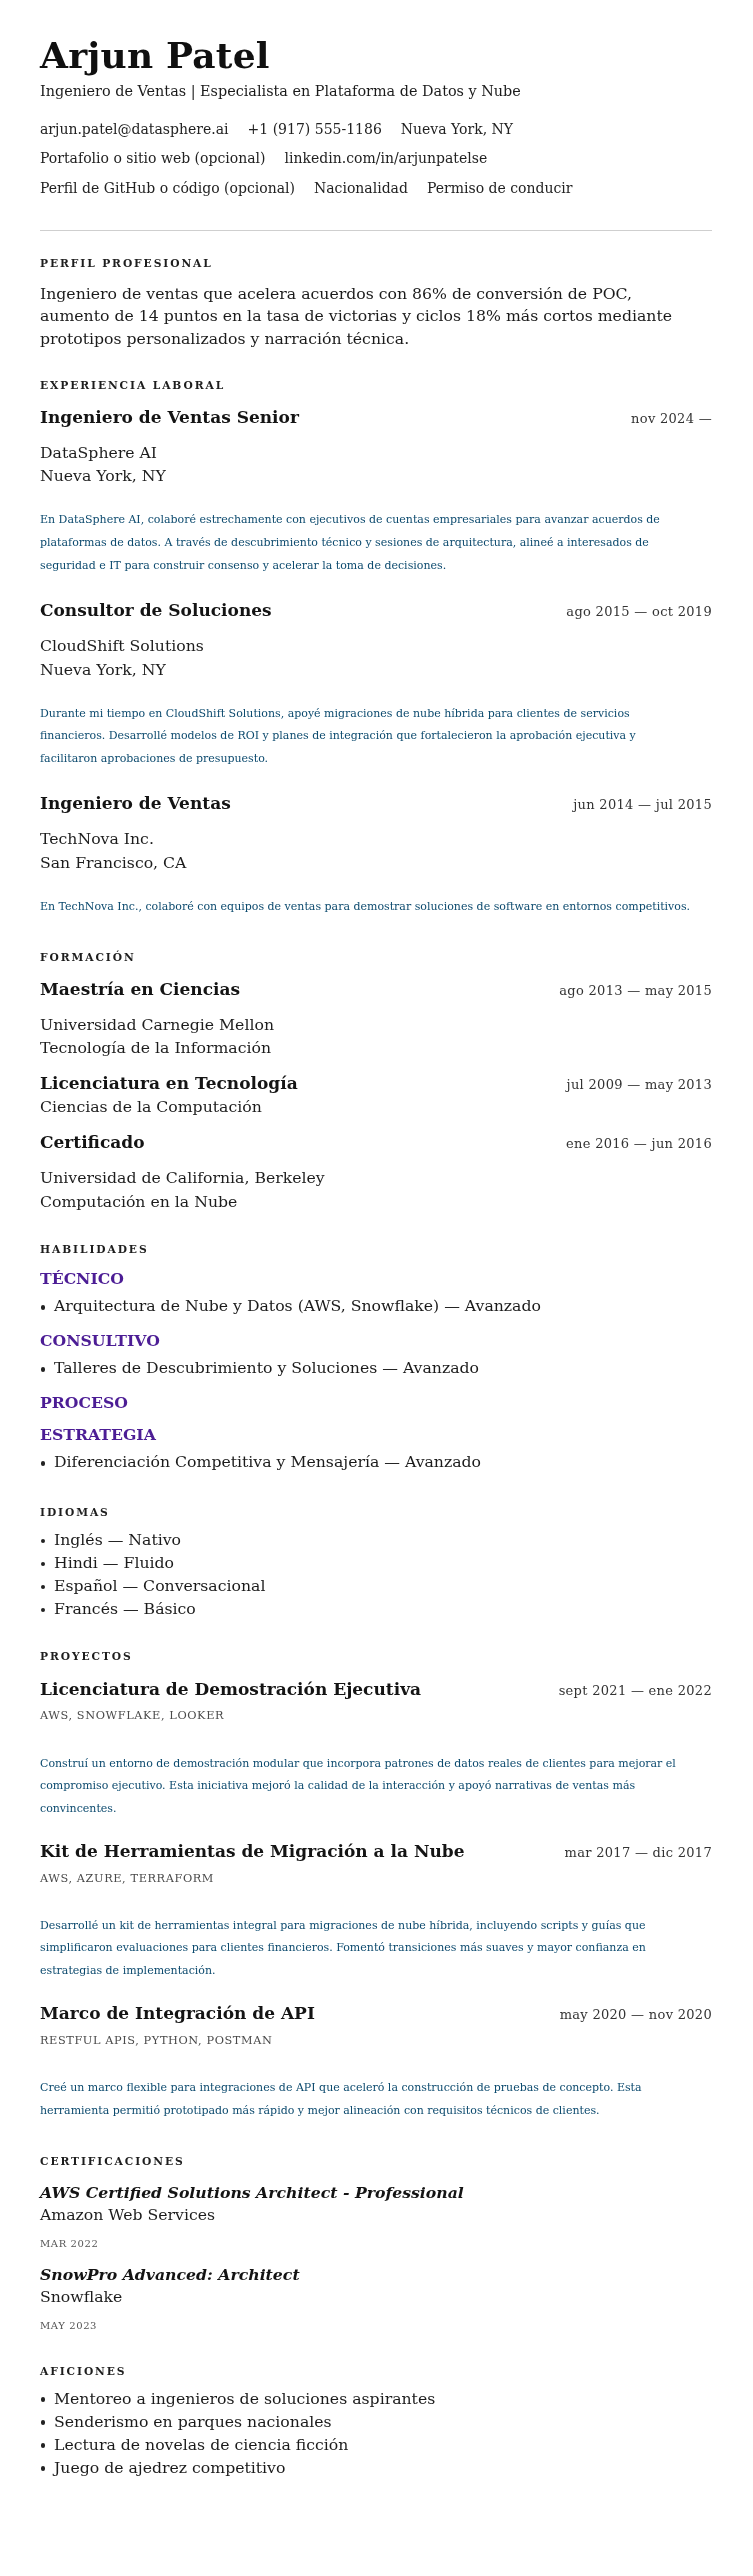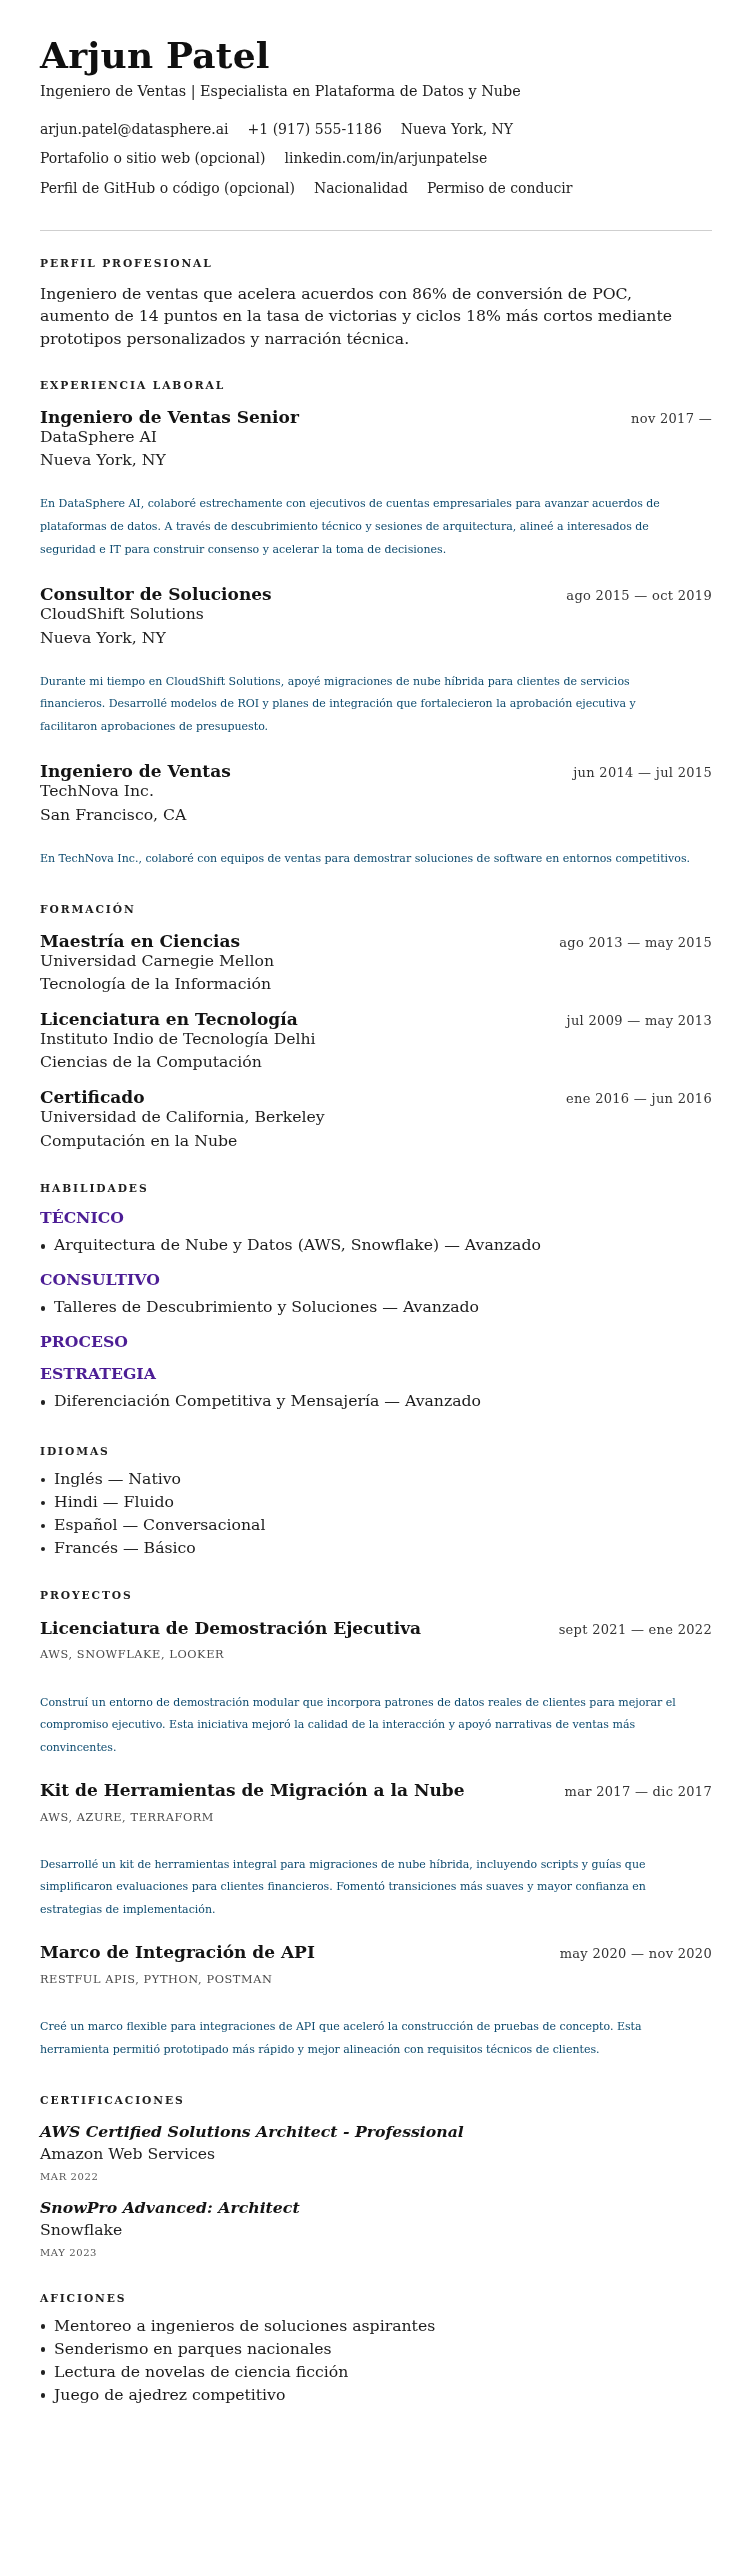--- a/index.html
+++ b/index.html
@@ -26,21 +26,21 @@
   .section.projects{margin-top:32px;}
   .section.certifications{margin-top:35px;}
   .section.hobbies{margin-top:36px;}
   .section-heading{font-size:10.7px;line-height:10.7px;font-weight:700;letter-spacing:1.9px;margin:0;color:#1e1e1e;}
 
   
   .entry{margin-top:17px;}
   .entry-head{display:flex;justify-content:space-between;align-items:baseline;}
   .entry-title{font-size:17px;line-height:17px;font-weight:700;margin:0;color:#141414;}
   .entry-date{font-size:13px;line-height:13px;color:#333;letter-spacing:0.3px;white-space:nowrap;margin-left:15px;}
-  .entry-sub{font-size:15.7px;line-height:17px;margin-top:2px;color:#1d1d1d;}
+  .entry-sub{font-size:15.7px;line-height:17px;margin-top:18px;color:#1d1d1d;}
   .entry-sub.second{margin-top:6.3px;}
   .entry-para{font-size:11px;line-height:22.6px;margin:15px 0 0 0;max-width:656px;color:#0c4a6e;}
   .job{margin-bottom:25px;}
   .job .entry-para{margin-top:25px;}
   .edu{margin-bottom:19px;}
   .edu:last-child{margin-bottom:0;}
 
   .profile-para{font-size:15.7px;line-height:22.6px;margin:13px 0 0 0;max-width:656px;}
 
   
@@ -60,21 +60,21 @@
   .project .entry-head{margin:0;}
   .project-tags{font-size:11.3px;line-height:11.3px;letter-spacing:0.6px;color:#4a4a4a;margin-top:12.6px;}
   .project .entry-para{margin-top:31px;}
   .section.projects .entry{margin-top:18px;}
 
   
   .cert{margin-top:15.7px;}
   .cert + .cert{margin-top:17px;}
   .cert-title{font-size:15.7px;line-height:17px;font-weight:700;margin:0;color:#141414;font-style:italic;}
   .cert-org{font-size:15.7px;line-height:17px;margin-top:5px;color:#1d1d1d;}
-  .cert-date{font-size:10px;line-height:10px;letter-spacing:0.6px;color:#555;margin-top:10px;}
+  .cert-date{font-size:10px;line-height:10px;letter-spacing:0.6px;color:#555;margin-top:16px;}
 </style>
 </head>
 <body>
 
 <div class="page">
 
   <header>
     <h1 class="name">Arjun Patel</h1>
     <div class="headline">Ingeniero de Ventas | Especialista en Plataforma de Datos y Nube</div>
 
@@ -102,21 +102,21 @@
     <h2 class="section-heading">PERFIL PROFESIONAL</h2>
     <p class="profile-para">Ingeniero de ventas que acelera acuerdos con 86% de conversión de POC, aumento de 14 puntos en la tasa de victorias y ciclos 18% más cortos mediante prototipos personalizados y narración técnica.</p>
   </section>
 
   <section class="section experience">
     <h2 class="section-heading">EXPERIENCIA LABORAL</h2>
 
     <article class="entry job">
       <div class="entry-head">
         <h3 class="entry-title">Ingeniero de Ventas Senior</h3>
-        <span class="entry-date">nov 2017 —</span>
+        <span class="entry-date">nov 2024 —</span>
       </div>
       <div class="entry-sub">DataSphere AI</div>
       <div class="entry-sub second">Nueva York, NY</div>
       <p class="entry-para">En DataSphere AI, colaboré estrechamente con ejecutivos de cuentas empresariales para avanzar acuerdos de plataformas de datos. A través de descubrimiento técnico y sesiones de arquitectura, alineé a interesados de seguridad e IT para construir consenso y acelerar la toma de decisiones.</p>
     </article>
 
     <article class="entry job">
       <div class="entry-head">
         <h3 class="entry-title">Consultor de Soluciones</h3>
         <span class="entry-date">ago 2015 — oct 2019</span>
@@ -147,21 +147,20 @@
       </div>
       <div class="entry-sub">Universidad Carnegie Mellon</div>
       <div class="entry-sub second">Tecnología de la Información</div>
     </article>
 
     <article class="entry edu">
       <div class="entry-head">
         <h3 class="entry-title">Licenciatura en Tecnología</h3>
         <span class="entry-date">jul 2009 — may 2013</span>
       </div>
-      <div class="entry-sub">Instituto Indio de Tecnología Delhi</div>
       <div class="entry-sub second">Ciencias de la Computación</div>
     </article>
 
     <article class="entry edu">
       <div class="entry-head">
         <h3 class="entry-title">Certificado</h3>
         <span class="entry-date">ene 2016 — jun 2016</span>
       </div>
       <div class="entry-sub">Universidad de California, Berkeley</div>
       <div class="entry-sub second">Computación en la Nube</div>

